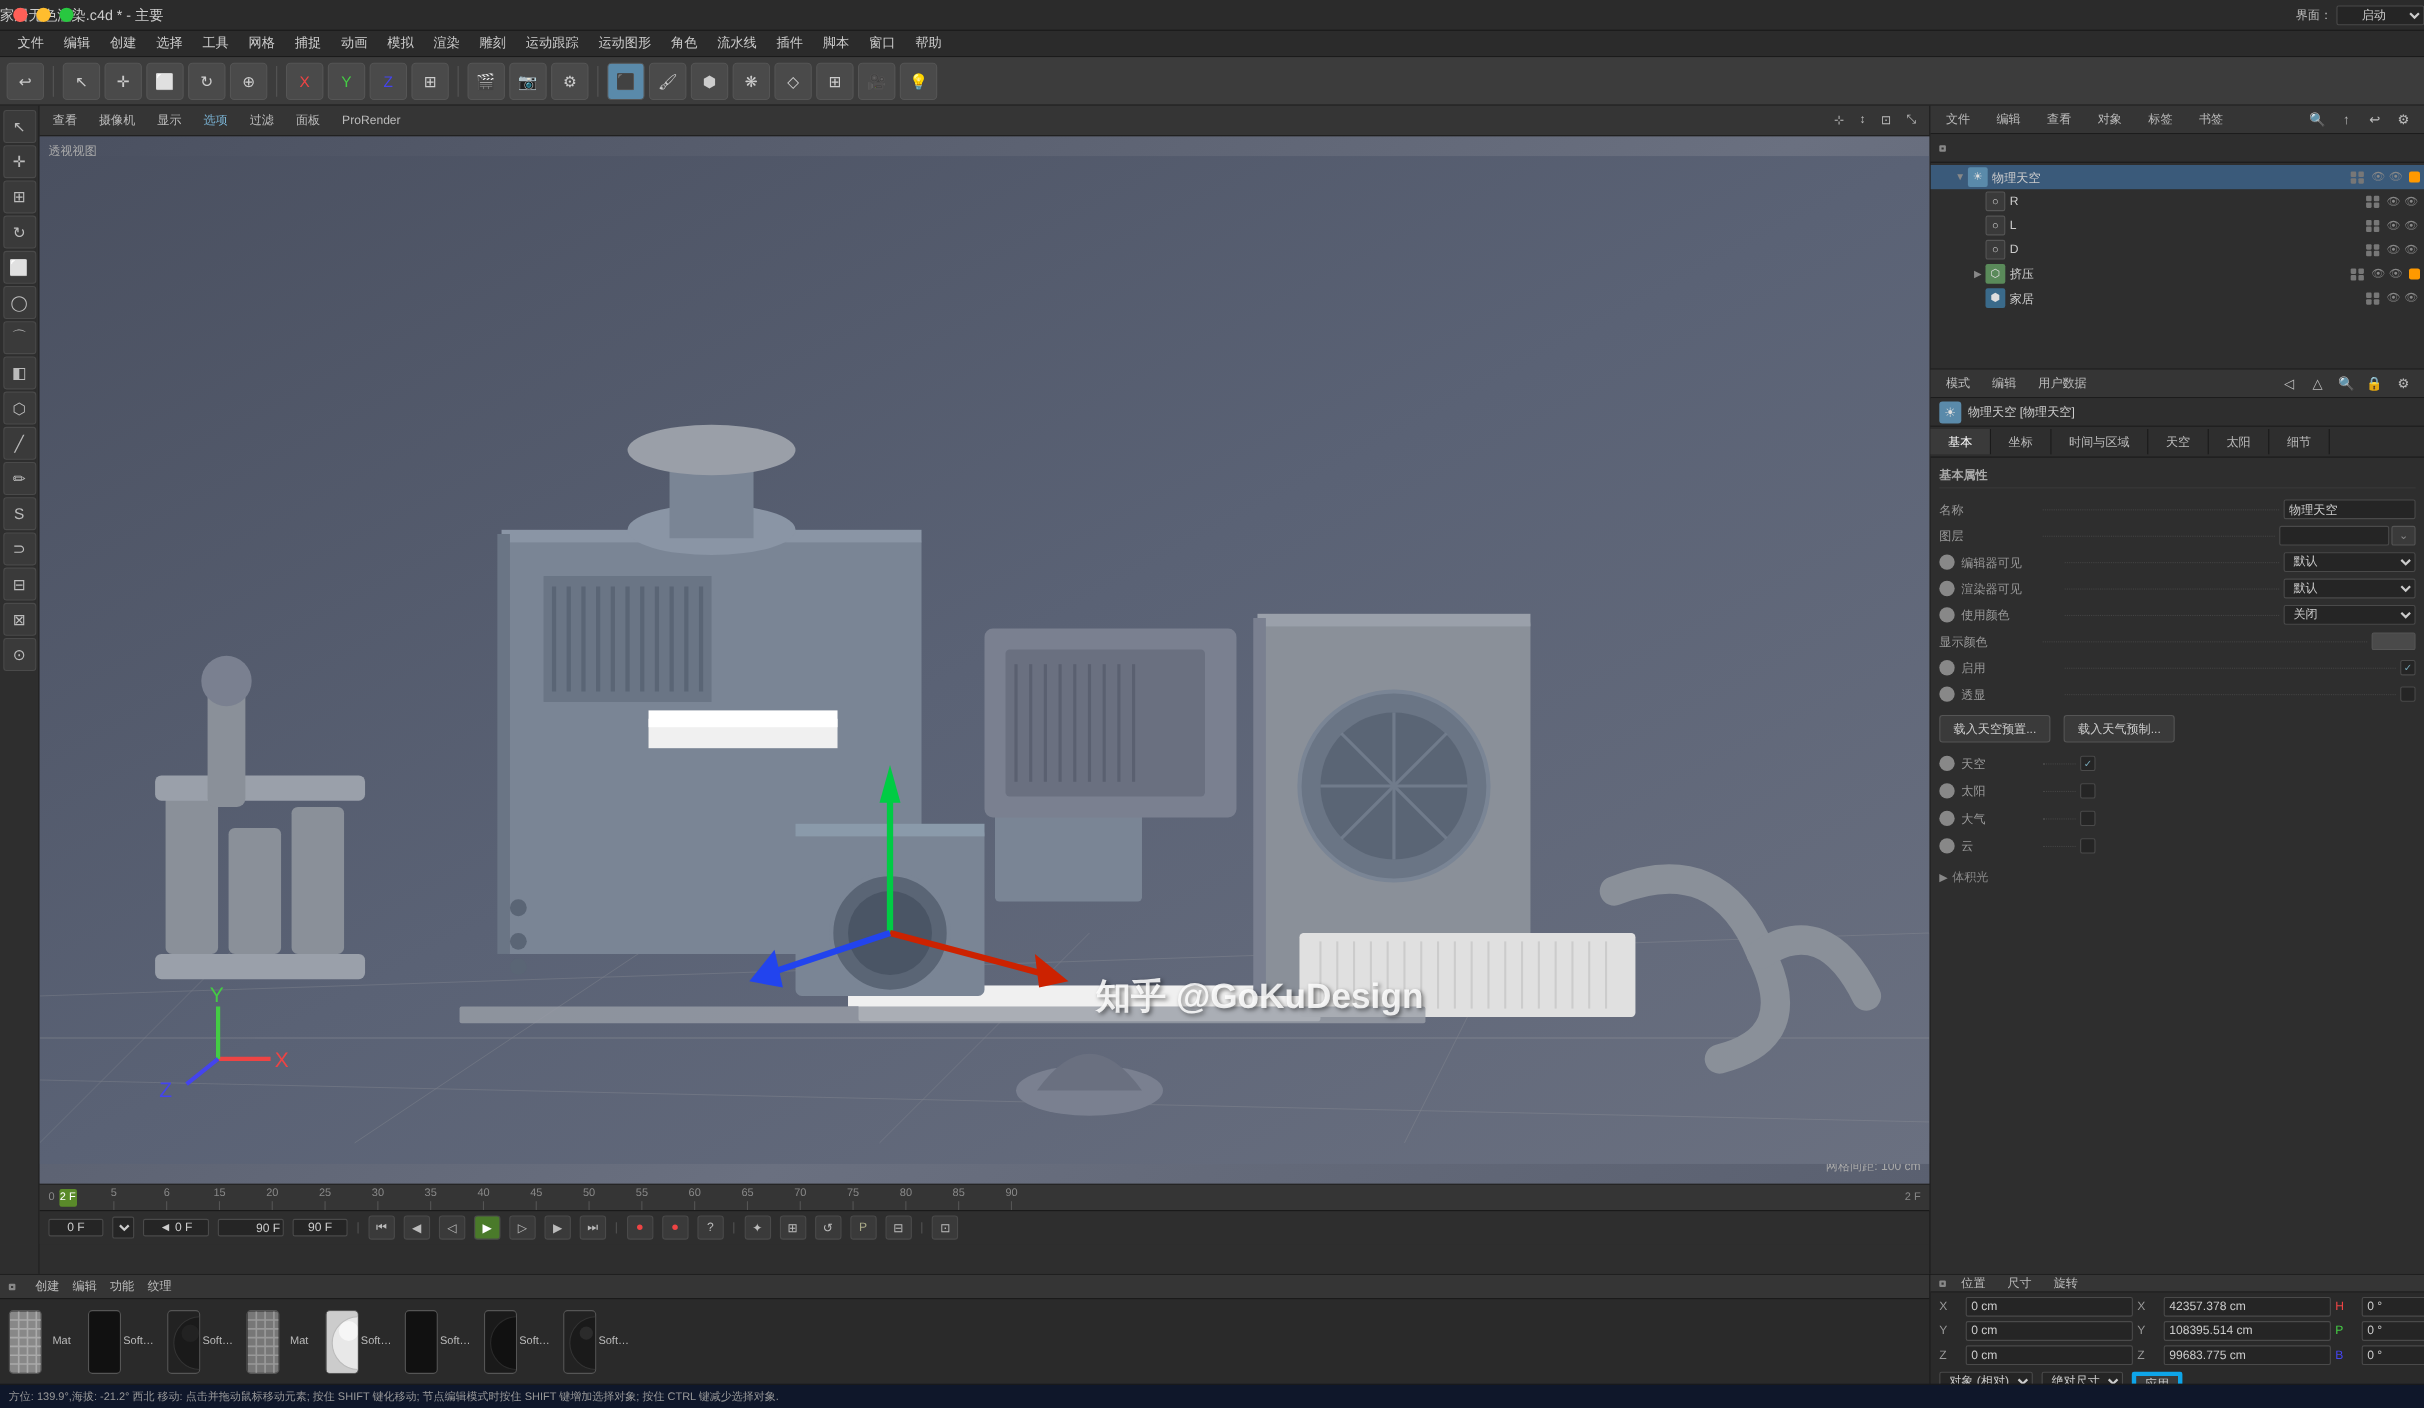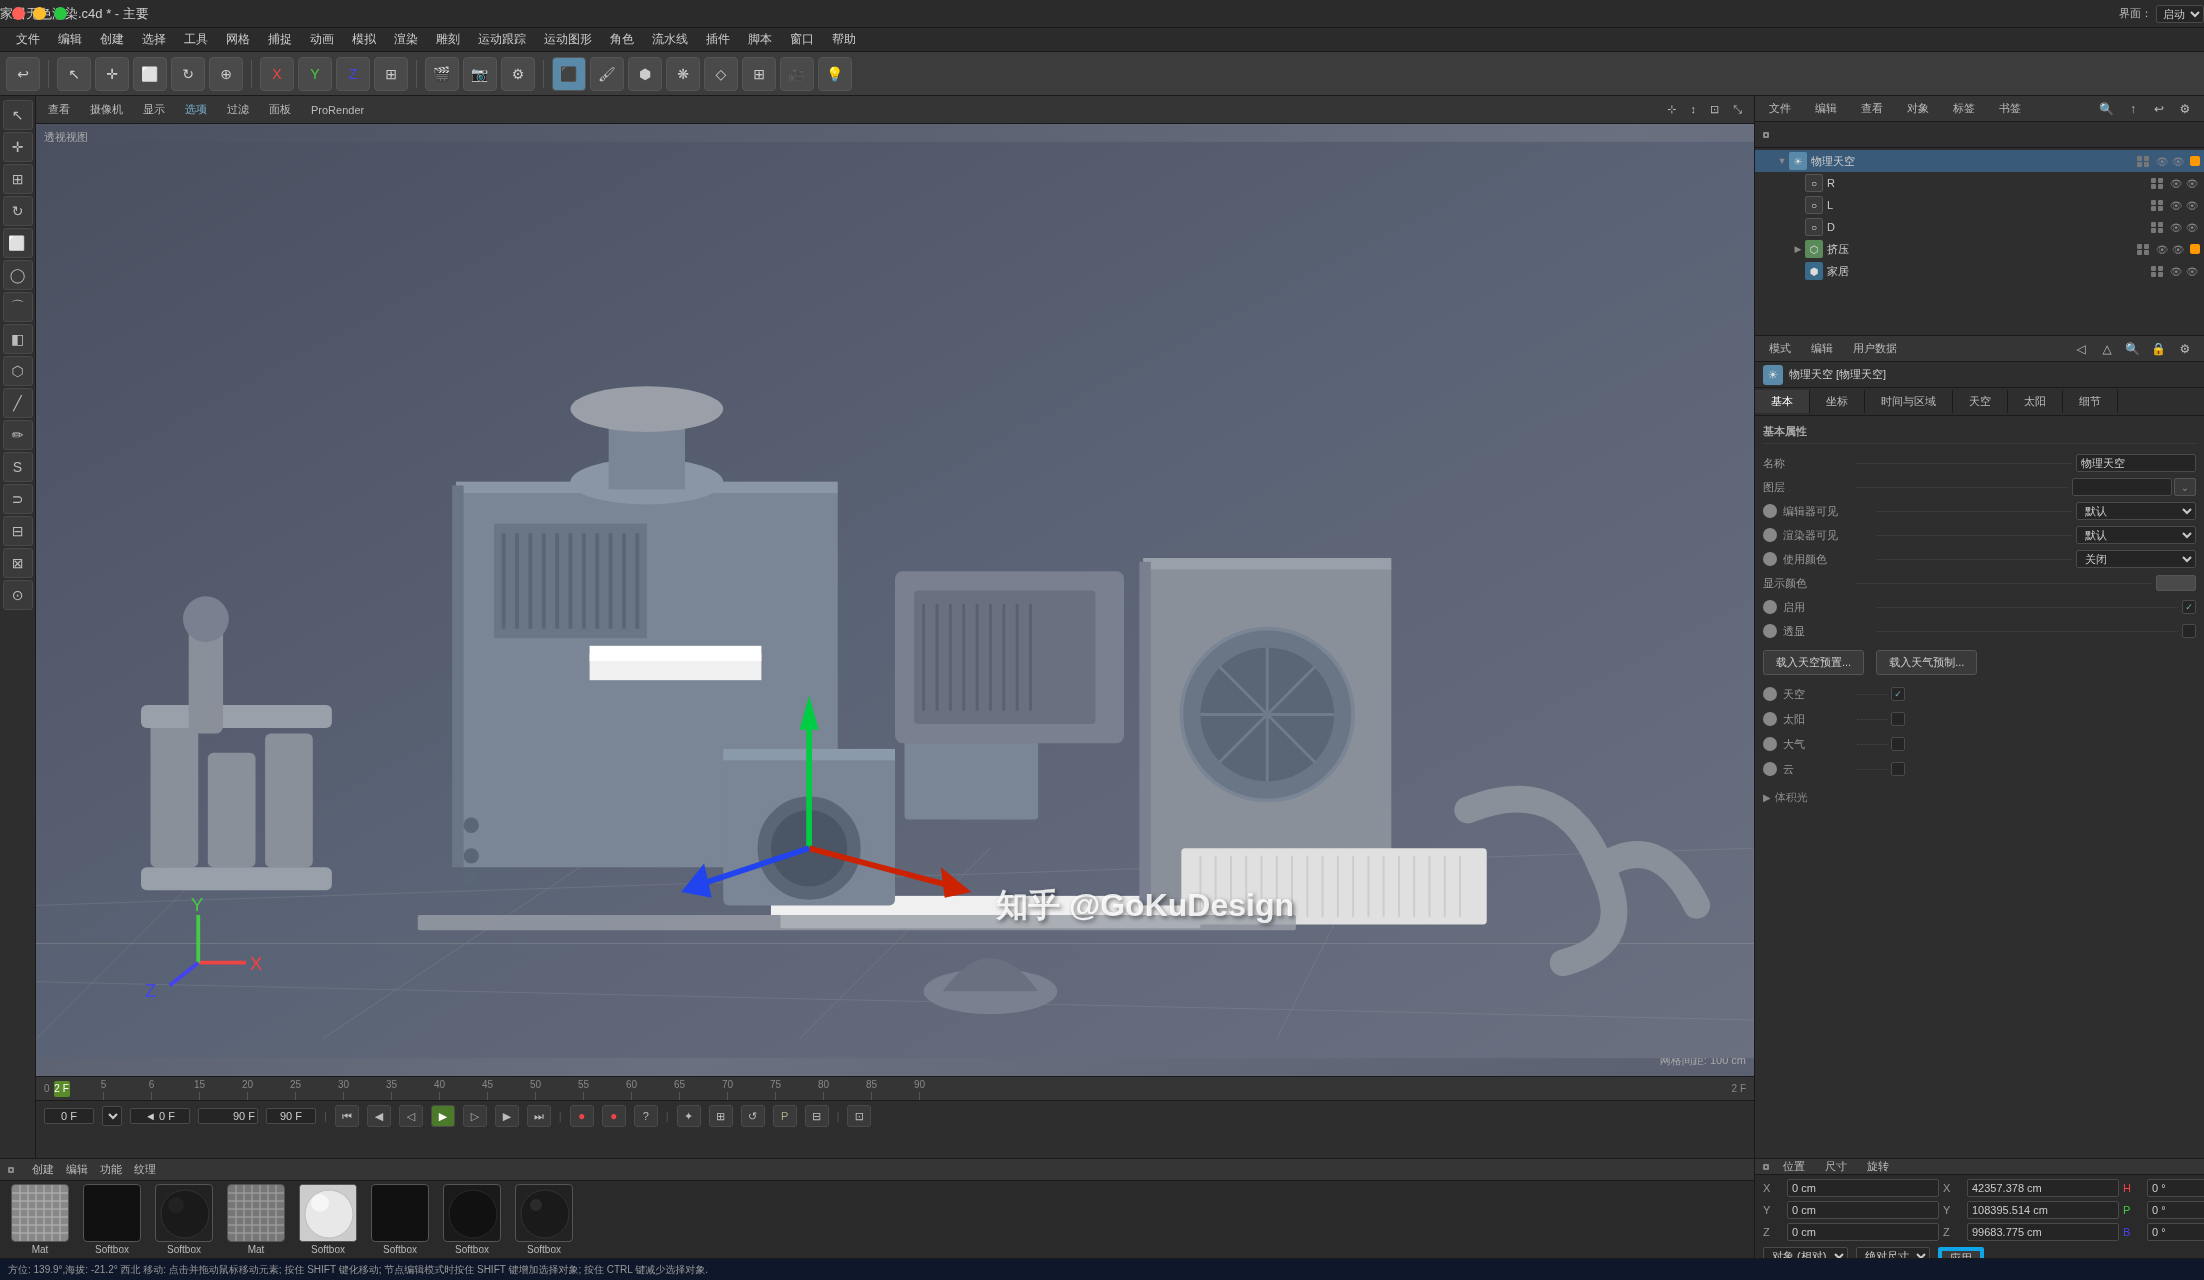--- a/index.html
+++ b/index.html
@@ -482,21 +482,21 @@
     #material-list {
       flex: 1;
       display: flex;
       align-items: center;
       padding: 4px 8px;
       gap: 8px;
       overflow-x: auto;
     }
     .material-item {
       display: flex;
-      flex-direction: column;
+      flex-direction: row;
       align-items: center;
       gap: 2px;
       cursor: pointer;
       width: 64px;
     }
     .mat-preview {
       width: 58px;
       height: 58px;
       border-radius: 4px;
       border: 1px solid #555;
@@ -571,21 +571,21 @@
       display: flex;
       align-items: center;
       gap: 4px;
     }
     .interface-label { color: #bbb; font-size: 11px; }
     .interface-select {
       background: #252525;
       border: 1px solid #4a4a4a;
       color: #ccc;
       font-size: 11px;
-      padding: 1px 2px;
+      padding: 1px 18px;
       border-radius: 2px;
     }
 
     
     #watermark {
       position: absolute;
       right: 460px;
       bottom: 148px;
       color: rgba(255,255,255,0.85);
       font-size: 32px;

